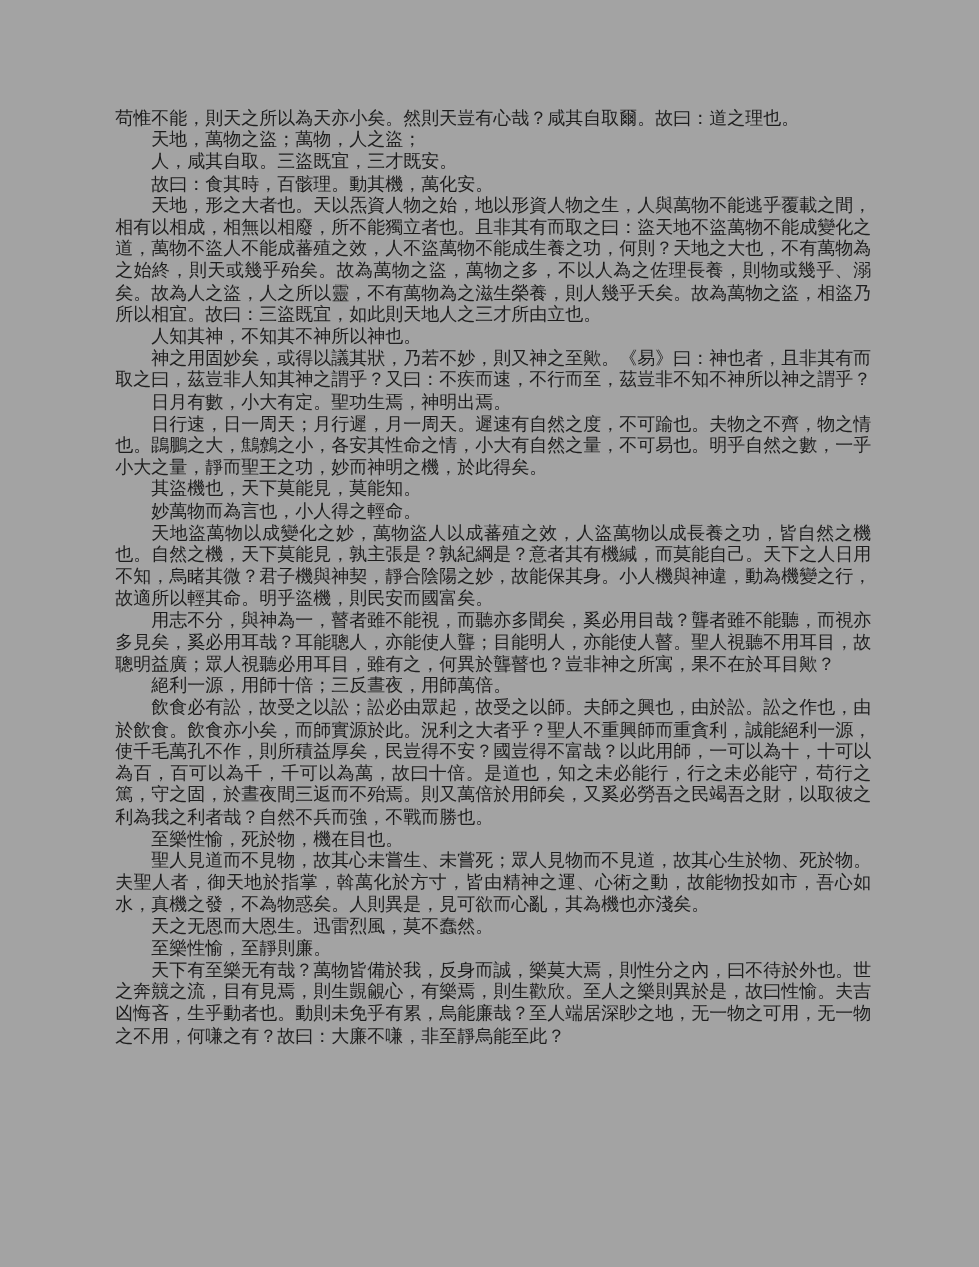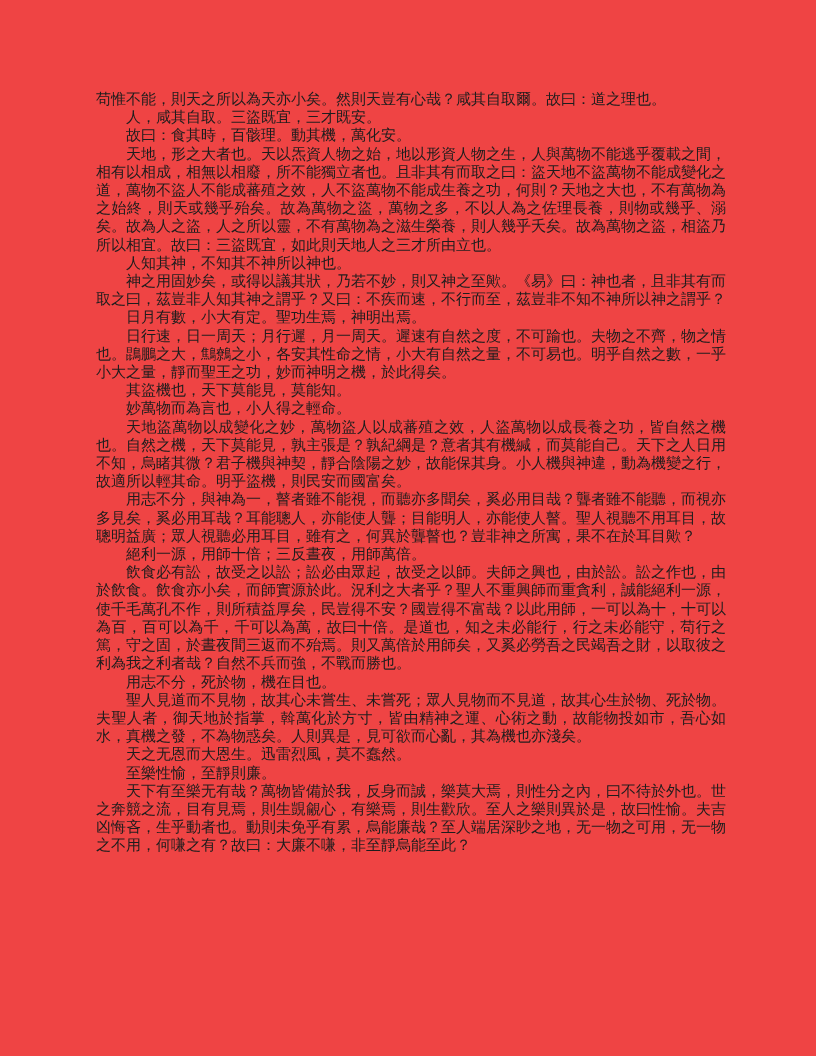--- a/index.html
+++ b/index.html
@@ -4,21 +4,21 @@
 <style>
   html, body {
     margin: 0;
     padding: 0;
     background: #ffffff;
   }
   .page {
     position: relative;
     width: 816px;
     height: 1056px;
-    background: #ef4444;
+    background: #a3a3a3;
     overflow: hidden;
     font-family: "Liberation Serif", "DejaVu Serif", serif;
   }
   .text-block {
     position: absolute;
     left: 96px;
     top: 90px;
     width: 630px;
     color: #1d1d1d;
     font-size: 15px;
@@ -33,32 +33,33 @@
   .text-block p.para.indent {
     text-indent: 2em;
   }
 </style>
 </head>
 <body>
 
 <div class="page">
   <div class="text-block">
       <p class="para">苟惟不能，則天之所以為天亦小矣。然則天豈有心哉？咸其自取爾。故曰：道之理也。</p>
+      <p class="para indent">天地，萬物之盜；萬物，人之盜；</p>
       <p class="para indent">人，咸其自取。三盜既宜，三才既安。</p>
       <p class="para indent">故曰：食其時，百骸理。動其機，萬化安。</p>
       <p class="para indent">天地，形之大者也。天以炁資人物之始，地以形資人物之生，人與萬物不能逃乎覆載之間，相有以相成，相無以相廢，所不能獨立者也。且非其有而取之曰：盜天地不盜萬物不能成變化之道，萬物不盜人不能成蕃殖之效，人不盜萬物不能成生養之功，何則？天地之大也，不有萬物為之始終，則天或幾乎殆矣。故為萬物之盜，萬物之多，不以人為之佐理長養，則物或幾乎、溺矣。故為人之盜，人之所以靈，不有萬物為之滋生榮養，則人幾乎夭矣。故為萬物之盜，相盜乃所以相宜。故曰：三盜既宜，如此則天地人之三才所由立也。</p>
       <p class="para indent">人知其神，不知其不神所以神也。</p>
       <p class="para indent">神之用固妙矣，或得以議其狀，乃若不妙，則又神之至歟。《易》曰：神也者，且非其有而取之曰，茲豈非人知其神之謂乎？又曰：不疾而速，不行而至，茲豈非不知不神所以神之謂乎？</p>
       <p class="para indent">日月有數，小大有定。聖功生焉，神明出焉。</p>
       <p class="para indent">日行速，日一周天；月行遲，月一周天。遲速有自然之度，不可踰也。夫物之不齊，物之情也。鵾鵬之大，鷦鷯之小，各安其性命之情，小大有自然之量，不可易也。明乎自然之數，一乎小大之量，靜而聖王之功，妙而神明之機，於此得矣。</p>
       <p class="para indent">其盜機也，天下莫能見，莫能知。</p>
       <p class="para indent">妙萬物而為言也，小人得之輕命。</p>
       <p class="para indent">天地盜萬物以成變化之妙，萬物盜人以成蕃殖之效，人盜萬物以成長養之功，皆自然之機也。自然之機，天下莫能見，孰主張是？孰紀綱是？意者其有機緘，而莫能自己。天下之人日用不知，烏睹其微？君子機與神契，靜合陰陽之妙，故能保其身。小人機與神違，動為機變之行，故適所以輕其命。明乎盜機，則民安而國富矣。</p>
       <p class="para indent">用志不分，與神為一，瞽者雖不能視，而聽亦多聞矣，奚必用目哉？聾者雖不能聽，而視亦多見矣，奚必用耳哉？耳能聰人，亦能使人聾；目能明人，亦能使人瞽。聖人視聽不用耳目，故聰明益廣；眾人視聽必用耳目，雖有之，何異於聾瞽也？豈非神之所寓，果不在於耳目歟？</p>
       <p class="para indent">絕利一源，用師十倍；三反晝夜，用師萬倍。</p>
       <p class="para indent">飲食必有訟，故受之以訟；訟必由眾起，故受之以師。夫師之興也，由於訟。訟之作也，由於飲食。飲食亦小矣，而師實源於此。況利之大者乎？聖人不重興師而重貪利，誠能絕利一源，使千毛萬孔不作，則所積益厚矣，民豈得不安？國豈得不富哉？以此用師，一可以為十，十可以為百，百可以為千，千可以為萬，故曰十倍。是道也，知之未必能行，行之未必能守，苟行之篤，守之固，於晝夜間三返而不殆焉。則又萬倍於用師矣，又奚必勞吾之民竭吾之財，以取彼之利為我之利者哉？自然不兵而強，不戰而勝也。</p>
-      <p class="para indent">用志不分，死於物，機在目也。</p>
+      <p class="para indent">至樂性愉，死於物，機在目也。</p>
       <p class="para indent">聖人見道而不見物，故其心未嘗生、未嘗死；眾人見物而不見道，故其心生於物、死於物。夫聖人者，御天地於指掌，斡萬化於方寸，皆由精神之運、心術之動，故能物投如市，吾心如水，真機之發，不為物惑矣。人則異是，見可欲而心亂，其為機也亦淺矣。</p>
       <p class="para indent">天之无恩而大恩生。迅雷烈風，莫不蠢然。</p>
       <p class="para indent">至樂性愉，至靜則廉。</p>
       <p class="para indent">天下有至樂无有哉？萬物皆備於我，反身而誠，樂莫大焉，則性分之內，曰不待於外也。世之奔競之流，目有見焉，則生覬覦心，有樂焉，則生歡欣。至人之樂則異於是，故曰性愉。夫吉凶悔吝，生乎動者也。動則未免乎有累，烏能廉哉？至人端居深眇之地，无一物之可用，无一物之不用，何嗛之有？故曰：大廉不嗛，非至靜烏能至此？</p>
     </div>
 </div>
 
 </body></html>

